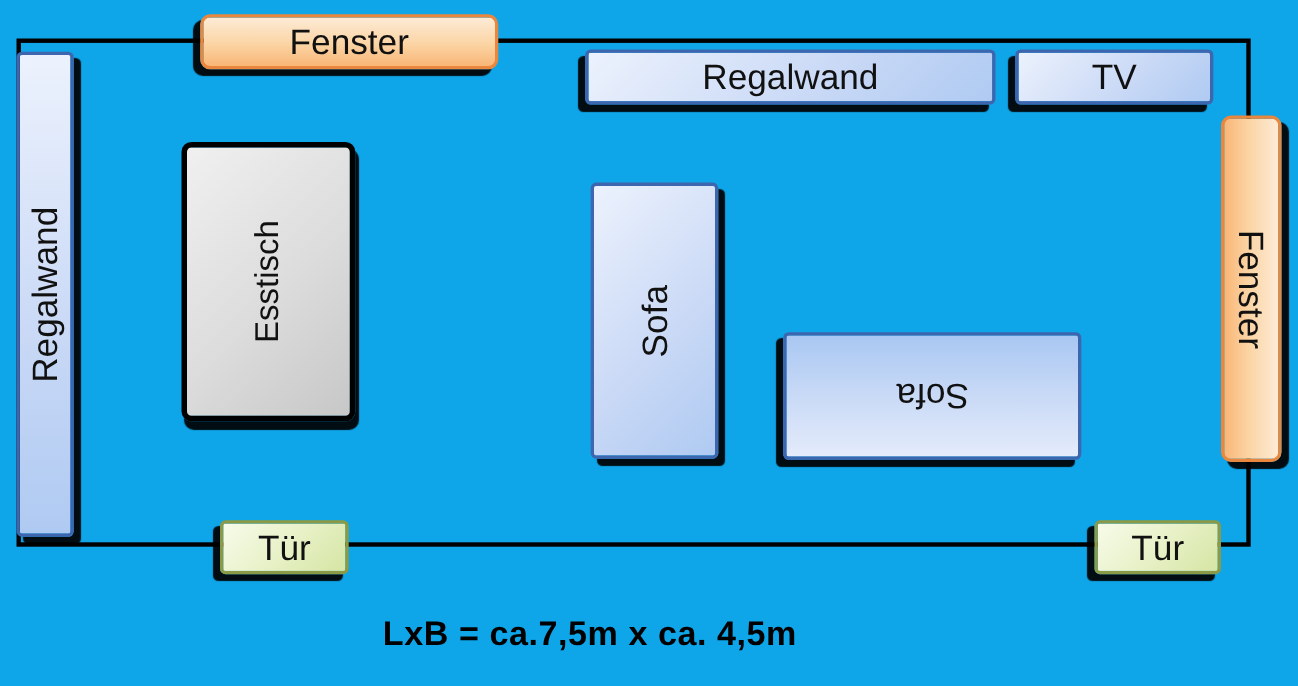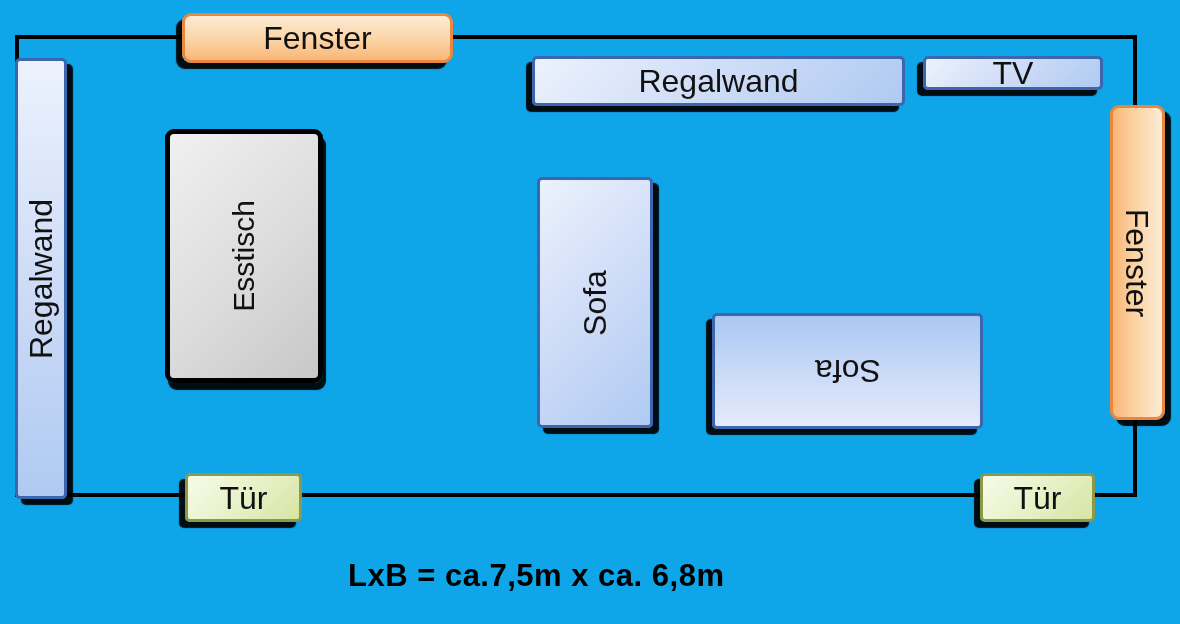--- a/index.html
+++ b/index.html
@@ -40,41 +40,41 @@
   
   .orange{
     background:linear-gradient(to bottom,#FDEBD6 0%,#FBD4A4 55%,#F9B677 100%);
     border:3px solid #E8873D;
     border-radius:9px;
   }
   .blue{
     background:linear-gradient(135deg,#ECF2FD 0%,#CBDAF6 55%,#AFCAF2 100%);
     border:3px solid #3E66AE;
     border-radius:5px;
-    margin-top:11px;
   }
   .green{
     background:linear-gradient(135deg,#F7FBEA 0%,#E6F0C4 55%,#D6E5A4 100%);
     border:3px solid #8A9A46;
     border-radius:5px;
+    margin-left:15px;
   }
   .graybox{
     background:linear-gradient(135deg,#F0F0F0 0%,#DCDCDC 55%,#C7C7C7 100%);
     border:5px solid #000;
     border-radius:9px;
   }
 
   .sh-dl{box-shadow:-6px 6px 1px rgba(0,0,0,0.92);}  
   .sh-dr{box-shadow: 6px 6px 1px rgba(0,0,0,0.92);}  
   .sh-d {box-shadow: 3px 7px 1px rgba(0,0,0,0.92);}  
 
   
   #fenster-top   {left:182px; top:13px;  width:271px; height:50px;}
   #regalwand-top {left:532px; top:45px;  width:373px; height:50px;}
-  #tv            {left:923px; top:45px;  width:180px; height:34px;}
+  #tv            {left:923px; top:45px;  width:180px; height:50px;}
   #fenster-right {left:1110px;top:105px; width:55px;  height:315px;
                   background:linear-gradient(to left,#FDEBD6 0%,#FBD4A4 55%,#F9B677 100%);}
   #regalwand-left{left:15px;  top:47px;  width:52px;  height:441px;
                   background:linear-gradient(to bottom,#ECF2FD 0%,#CBDAF6 55%,#AFCAF2 100%);}
   #esstisch      {left:165px; top:129px; width:158px; height:254px; font-size:30px;}
   #sofa-vertical {left:537px; top:166px; width:116px; height:251px;}
   #sofa-horizontal{left:712px;top:302px; width:271px; height:116px;
                   background:linear-gradient(to top,#E4EBFB 0%,#C6D8F6 55%,#A9C7F2 100%);}
   #tuer-left     {left:185px; top:473px; width:117px; height:49px;}
   #tuer-right    {left:980px; top:473px; width:115px; height:49px;}
@@ -128,15 +128,15 @@
   </div>
 
   <div id="tuer-left" class="box green sh-dl">
     <span class="lbl">Tür</span>
   </div>
 
   <div id="tuer-right" class="box green sh-dl">
     <span class="lbl">Tür</span>
   </div>
 
-  <div id="caption">LxB = ca.7,5m x ca. 6,8m</div>
+  <div id="caption">LxB = ca.7,5m x ca. 4,5m</div>
 
 </div>
 
 </body></html>

